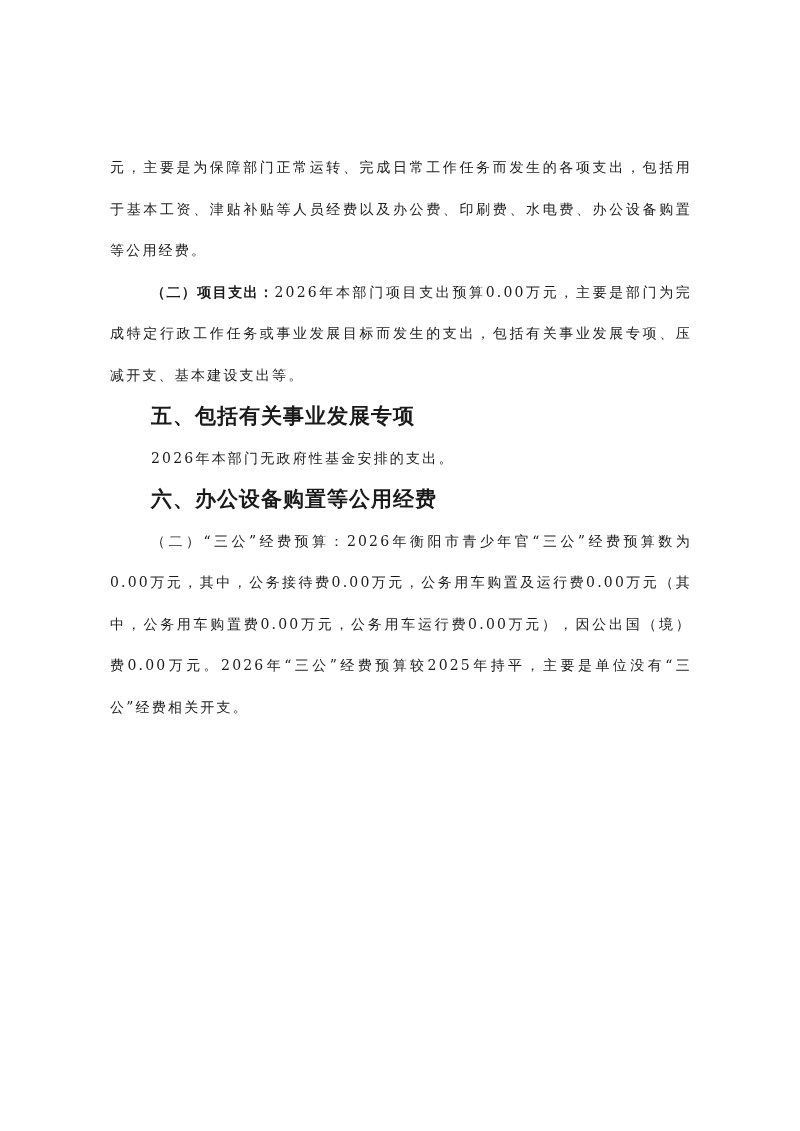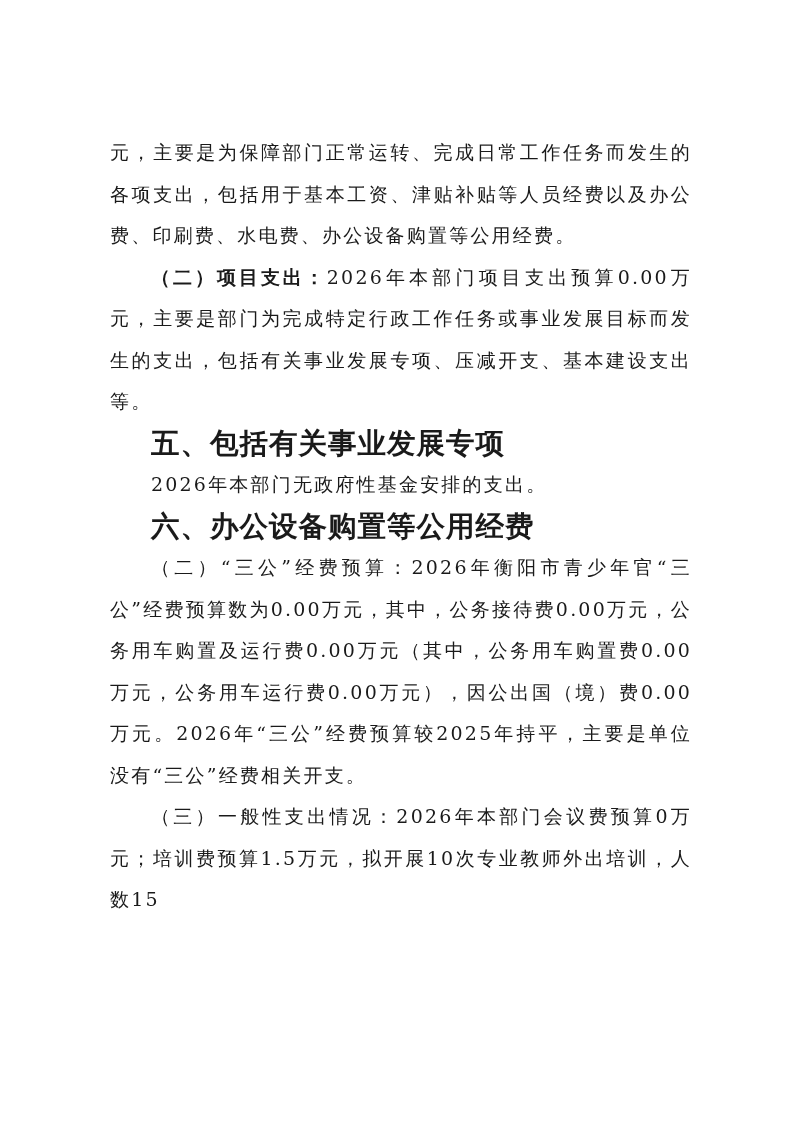--- a/index.html
+++ b/index.html
@@ -9,24 +9,24 @@
     }
     body {
       width: 800px;
       height: 1131px;
       position: relative;
       overflow: hidden;
     }
     .page {
       position: absolute;
       left: 110px;
-      top: 132px;
+      top: 147px;
       width: 582px;
       font-family: "DejaVu Serif", "Liberation Serif", serif;
-      font-size: 19px;
+      font-size: 14px;
       line-height: 41.5px;
       color: #1a1a1a;
       letter-spacing: 2.2px;
     }
     .para {
       margin: 0;
       text-align: justify;
       text-align-last: left;
     }
     .indent {
@@ -56,14 +56,13 @@
 
   <h2 class="heading">五、包括有关事业发展专项</h2>
 
   <p class="para indent">2026年本部门无政府性基金安排的支出。</p>
 
   <h2 class="heading">六、办公设备购置等公用经费</h2>
 
 
   <p class="para indent">（二）“三公”经费预算：2026年衡阳市青少年官“三公”经费预算数为0.00万元，其中，公务接待费0.00万元，公务用车购置及运行费0.00万元（其中，公务用车购置费0.00万元，公务用车运行费0.00万元），因公出国（境）费0.00万元。2026年“三公”经费预算较2025年持平，主要是单位没有“三公”经费相关开支。</p>
 
-  <p class="para indent">（三）一般性支出情况：2026年本部门会议费预算0万元；培训费预算1.5万元，拟开展10次专业教师外出培训，人数15</p>
 </div>
 
 </body></html>

